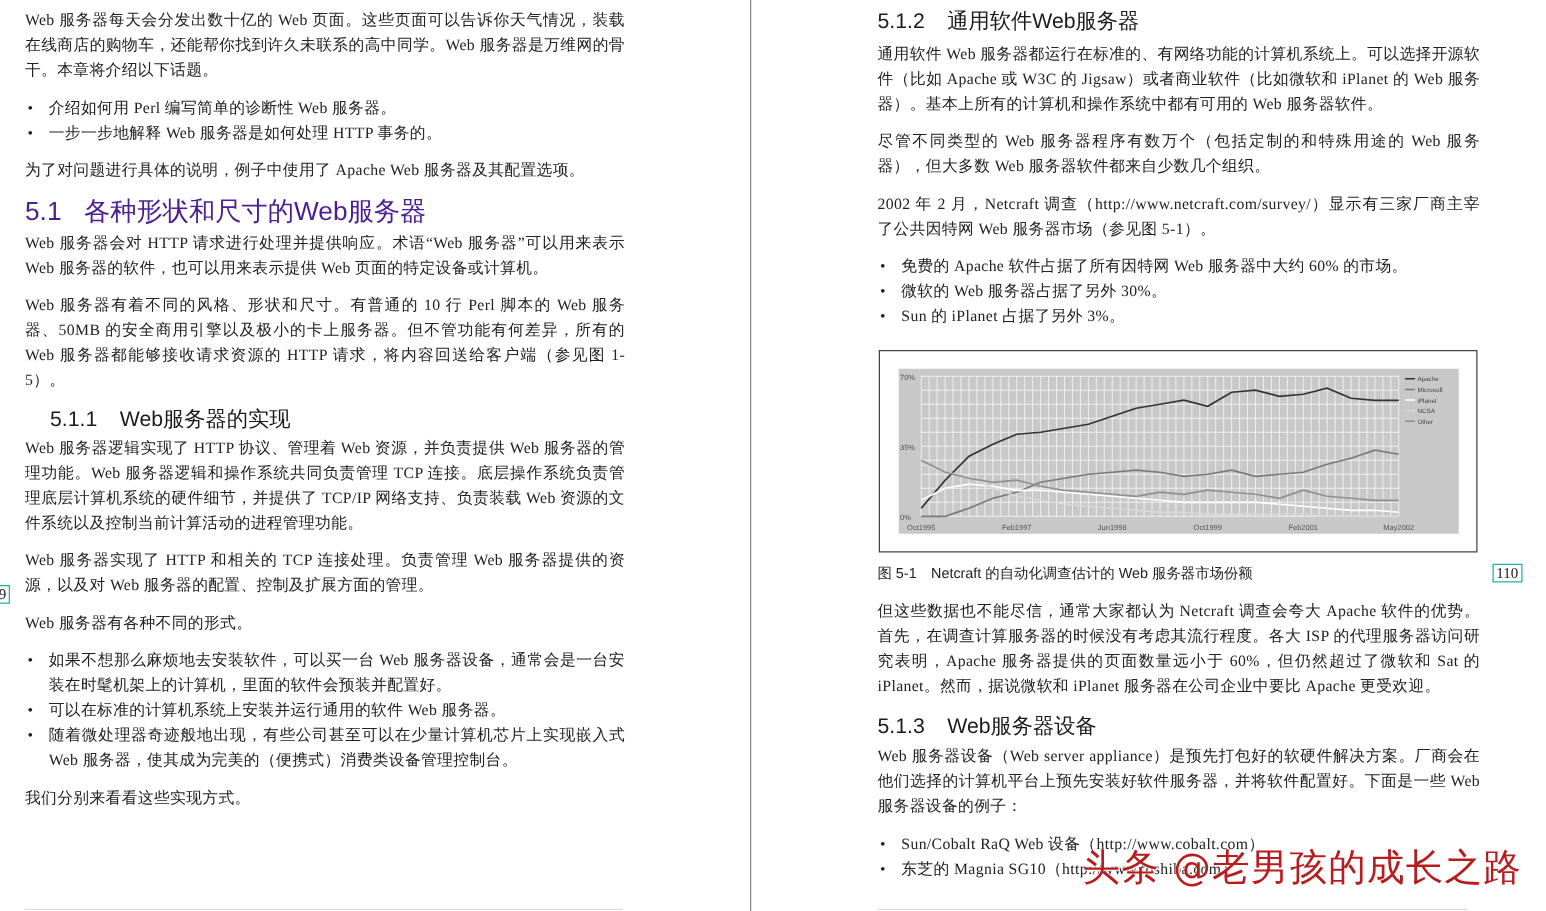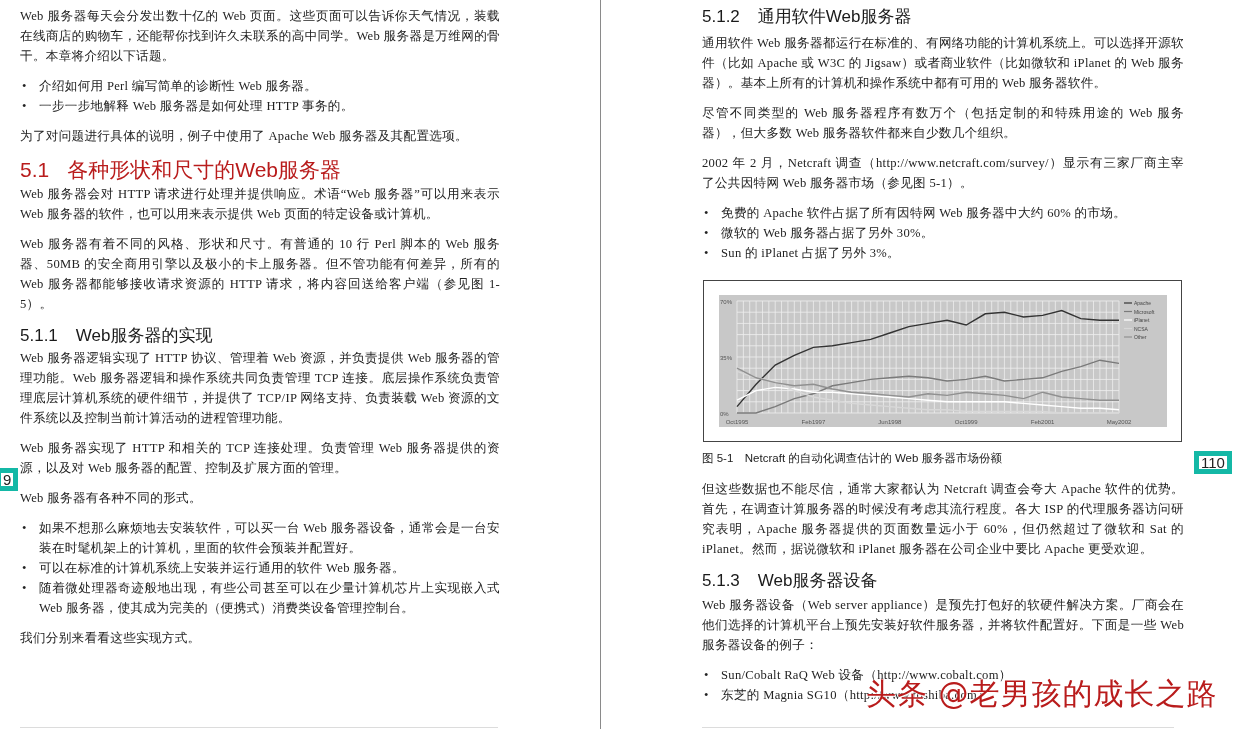--- a/index.html
+++ b/index.html
@@ -9,26 +9,26 @@
     font-family:"Liberation Serif", "DejaVu Serif", serif;
   }
   .page { position:absolute; top:0; }
   .left-page { left:20px; width:480px; }
   .right-page { left:702px; width:482px; }
   p, li { font-size:12.6px; line-height:20px; margin:0; letter-spacing:0.3px; text-align:justify; }
   p { margin-bottom:10px; }
   ul { list-style:none; margin:0 0 10px 0; padding:0; }
   li { position:relative; padding-left:19px; }
   li::before { content:"•"; position:absolute; left:2px; top:0; }
-  h2 { font-family:"Liberation Sans", "DejaVu Sans", sans-serif; font-weight:normal; font-size:21px; margin:0; line-height:28px; color:#b91c1c; }
+  h2 { font-family:"Liberation Sans", "DejaVu Sans", sans-serif; font-weight:normal; font-size:21px; margin:0; line-height:28px; color:#4c1d95; }
   h3 { font-family:"Liberation Sans", "DejaVu Sans", sans-serif; font-weight:normal; font-size:17px; margin:0; line-height:24px; color:#1a1a1a; }
   .num { display:inline-block; margin-right:18px; }
   .divider { position:absolute; left:600px; top:0; width:1px; height:729px; background:#8a8a8a; }
   .bottom-rule { position:absolute; height:1px; background:#dcdcdc; top:727px; }
-  .margin-num { position:absolute; font-size:15px; border:5px solid #14b8a6; padding:0 2px; line-height:13px; font-family:Liberation Sans, sans-serif; }
+  .margin-num { position:absolute; font-size:12px; border:1px solid #14b8a6; padding:0 2px; line-height:13px; font-family:Liberation Serif, serif; }
   .chart-box { position:absolute; left:703px; top:280px; width:477px; height:160px; border:1px solid #444; background:#fff; }
   .chart-inner { position:absolute; left:15px; top:14px; width:448px; height:132px; background:#c8c8c8; }
   .caption { font-family:"Liberation Sans", "DejaVu Sans", sans-serif; font-size:11.5px; position:absolute; left:702px; top:451px; }
   .watermark { position:absolute; left:866px; top:674px; font-family:"DejaVu Sans", sans-serif; font-size:30px; color:#b91c1c; letter-spacing:1px; text-shadow: 0 0 2px #fff, 1px 1px 0 #fff; }
 </style>
 </head>
 <body>
 
 <div class="page left-page" style="top:6px;">
   <p>Web 服务器每天会分发出数十亿的 Web 页面。这些页面可以告诉你天气情况，装载在线商店的购物车，还能帮你找到许久未联系的高中同学。Web 服务器是万维网的骨干。本章将介绍以下话题。</p>
@@ -37,21 +37,21 @@
     <li>一步一步地解释 Web 服务器是如何处理 HTTP 事务的。</li>
   </ul>
   <p>为了对问题进行具体的说明，例子中使用了 Apache Web 服务器及其配置选项。</p>
 
   <h2 style="margin-top:6px;">
     <span class="num">5.1</span><span>各种形状和尺寸的Web服务器</span>
   </h2>
   <p>Web 服务器会对 HTTP 请求进行处理并提供响应。术语“Web 服务器”可以用来表示 Web 服务器的软件，也可以用来表示提供 Web 页面的特定设备或计算机。</p>
   <p>Web 服务器有着不同的风格、形状和尺寸。有普通的 10 行 Perl 脚本的 Web 服务器、50MB 的安全商用引擎以及极小的卡上服务器。但不管功能有何差异，所有的 Web 服务器都能够接收请求资源的 HTTP 请求，将内容回送给客户端（参见图 1-5）。</p>
 
-  <h3 style="margin-top:6px;">
+  <h3 style="margin-top:6px;margin-left:20px;">
     <span class="num">5.1.1</span><span>Web服务器的实现</span>
   </h3>
   <p>Web 服务器逻辑实现了 HTTP 协议、管理着 Web 资源，并负责提供 Web 服务器的管理功能。Web 服务器逻辑和操作系统共同负责管理 TCP 连接。底层操作系统负责管理底层计算机系统的硬件细节，并提供了 TCP/IP 网络支持、负责装载 Web 资源的文件系统以及控制当前计算活动的进程管理功能。</p>
   <p>Web 服务器实现了 HTTP 和相关的 TCP 连接处理。负责管理 Web 服务器提供的资源，以及对 Web 服务器的配置、控制及扩展方面的管理。</p>
   <p>Web 服务器有各种不同的形式。</p>
   <ul>
     <li>如果不想那么麻烦地去安装软件，可以买一台 Web 服务器设备，通常会是一台安装在时髦机架上的计算机，里面的软件会预装并配置好。</li>
     <li>可以在标准的计算机系统上安装并运行通用的软件 Web 服务器。</li>
     <li>随着微处理器奇迹般地出现，有些公司甚至可以在少量计算机芯片上实现嵌入式 Web 服务器，使其成为完美的（便携式）消费类设备管理控制台。</li>
   </ul>

